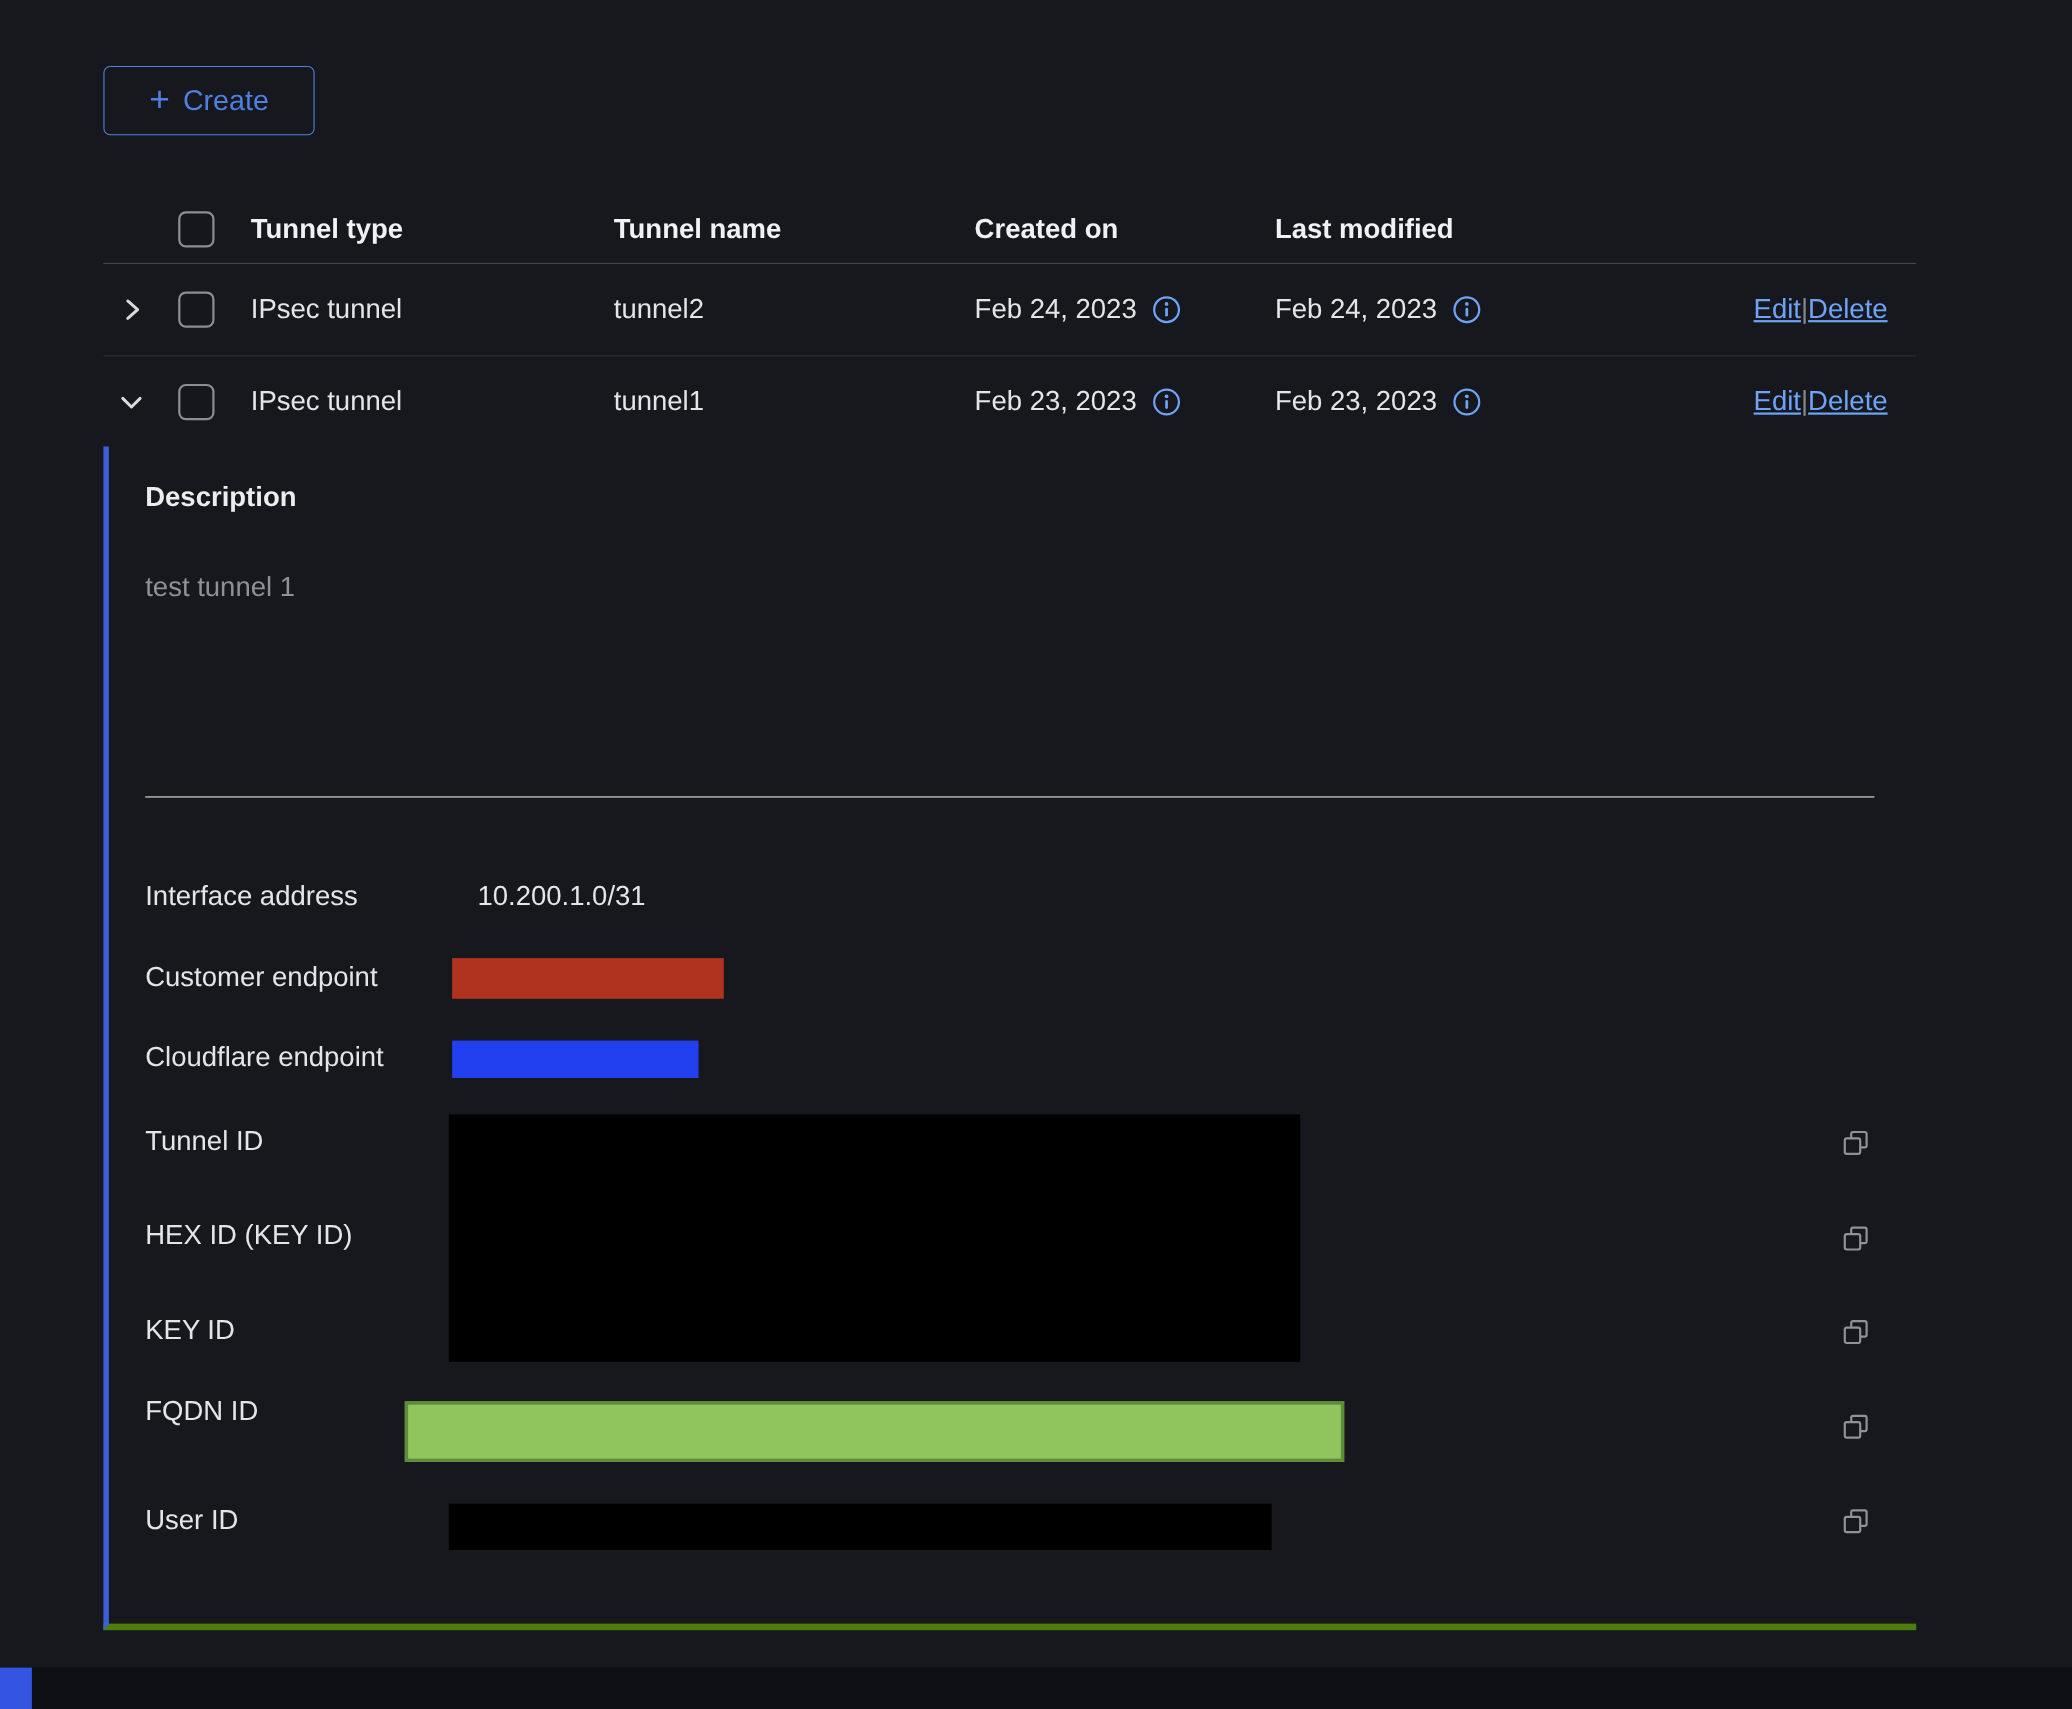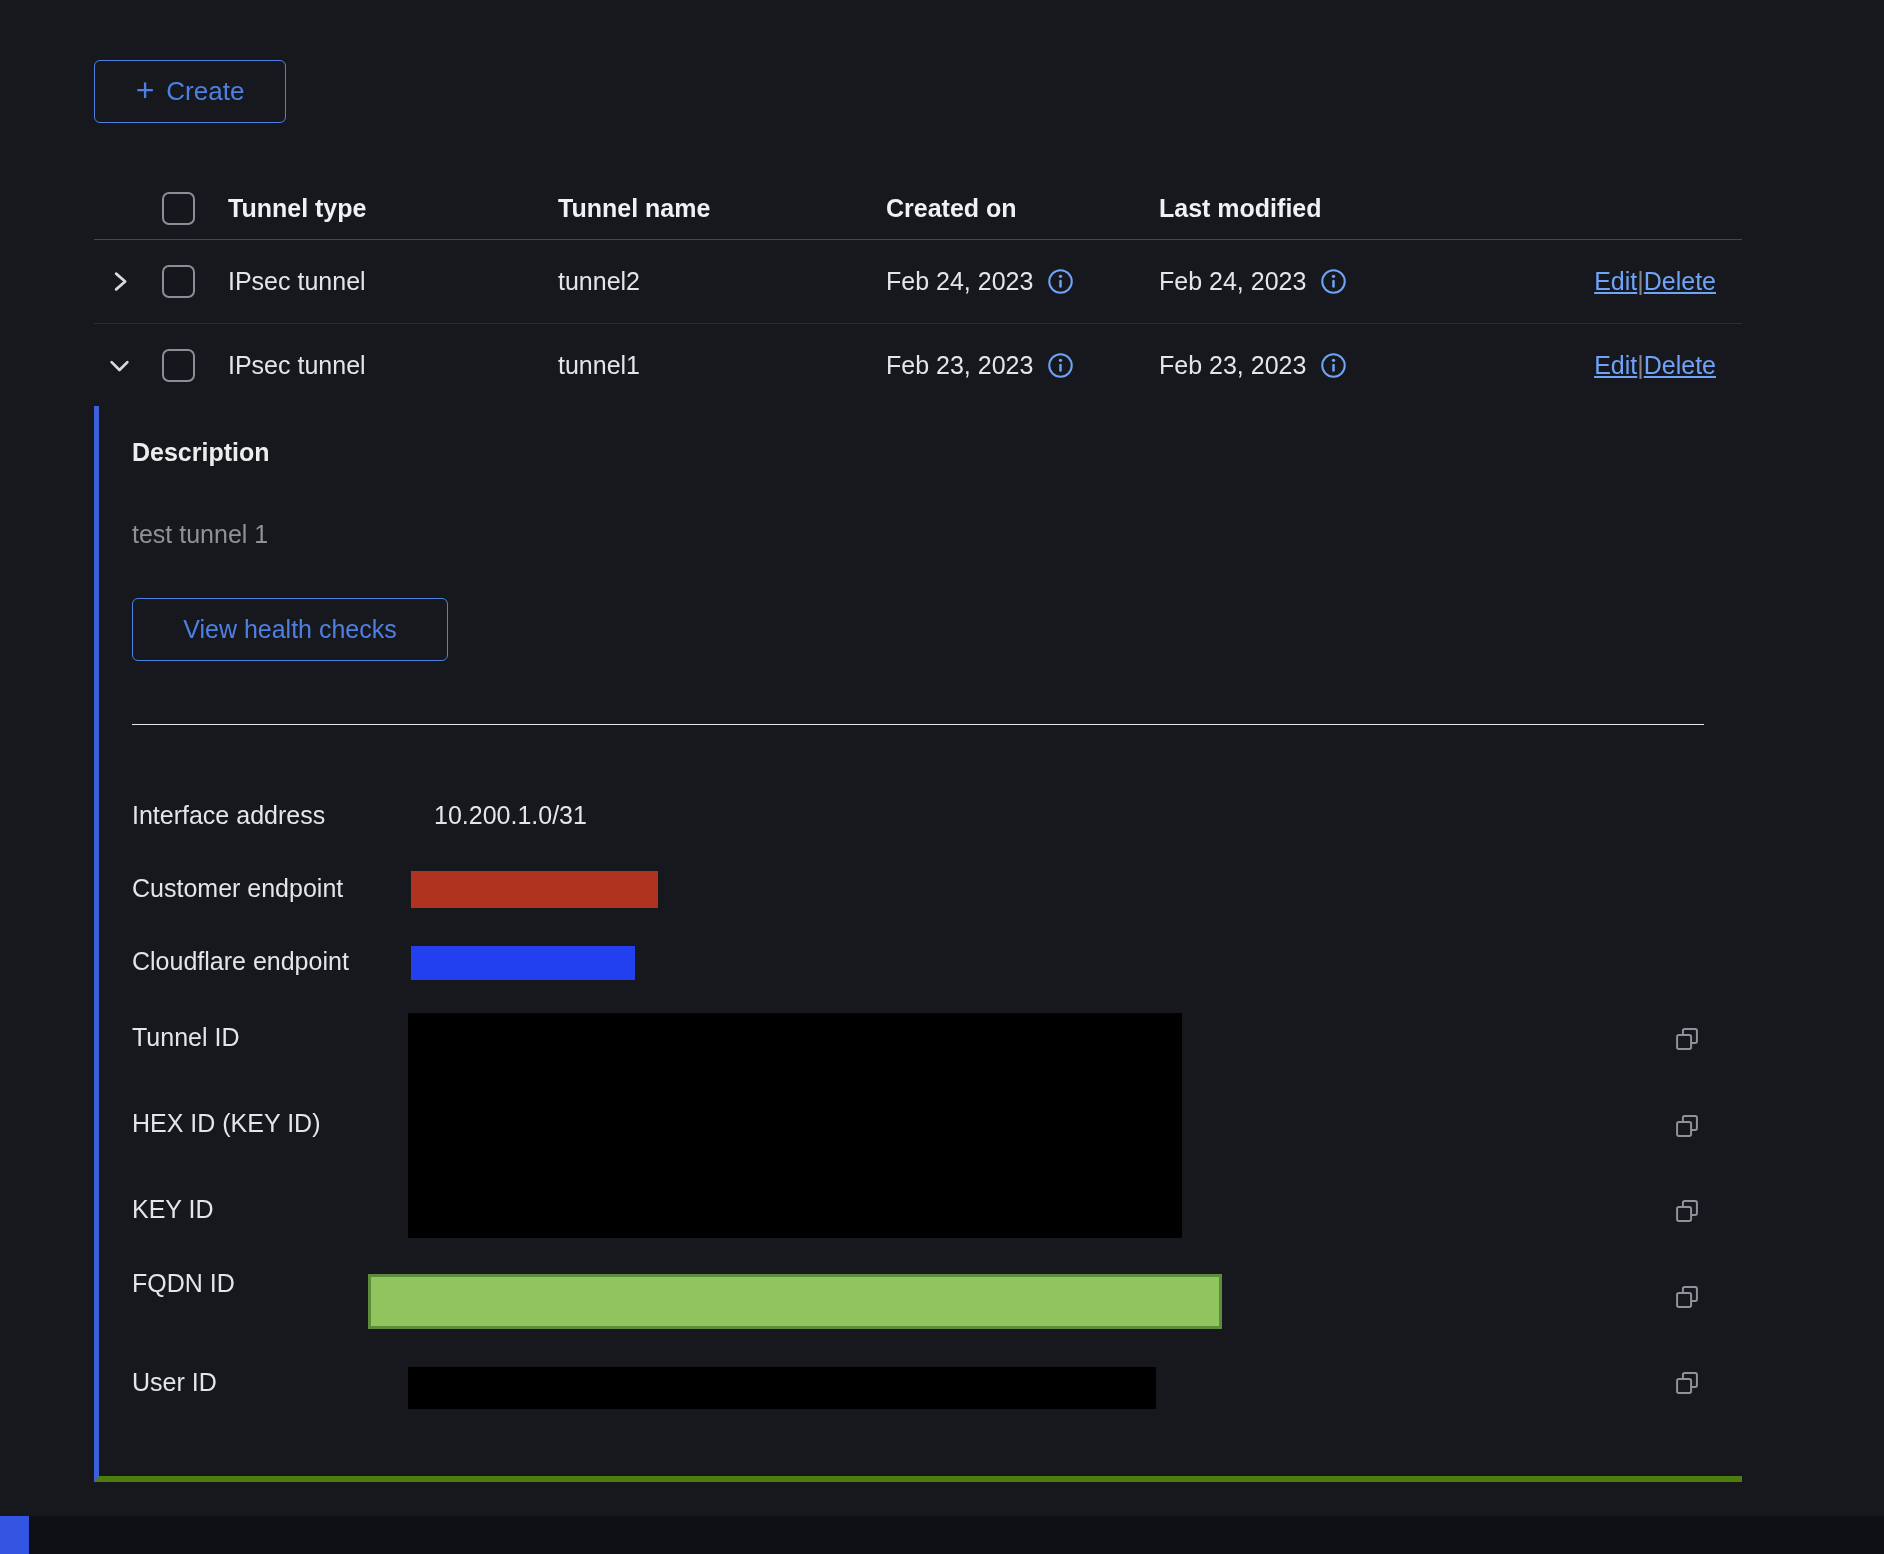--- a/index.html
+++ b/index.html
@@ -167,21 +167,20 @@
       <span class="sep">|</span>
       <a class="link">Delete</a>
     </div>
   </div>
 
   <div class="panel">
 
     <div class="abs desc-label">Description</div>
     <div class="abs desc-value">test tunnel 1</div>
 
-    <button class="abs health-btn">View health checks</button>
 
     <div class="abs divider"></div>
 
     <div class="abs field-label" style="top:395px;">Interface address</div>
     <div class="abs field-value" style="left:335px;top:395px;">10.200.1.0/31</div>
 
     <div class="abs field-label" style="top:468px;">Customer endpoint</div>
     <div class="redact red"></div>
 
     <div class="abs field-label" style="top:541px;">Cloudflare endpoint</div>

